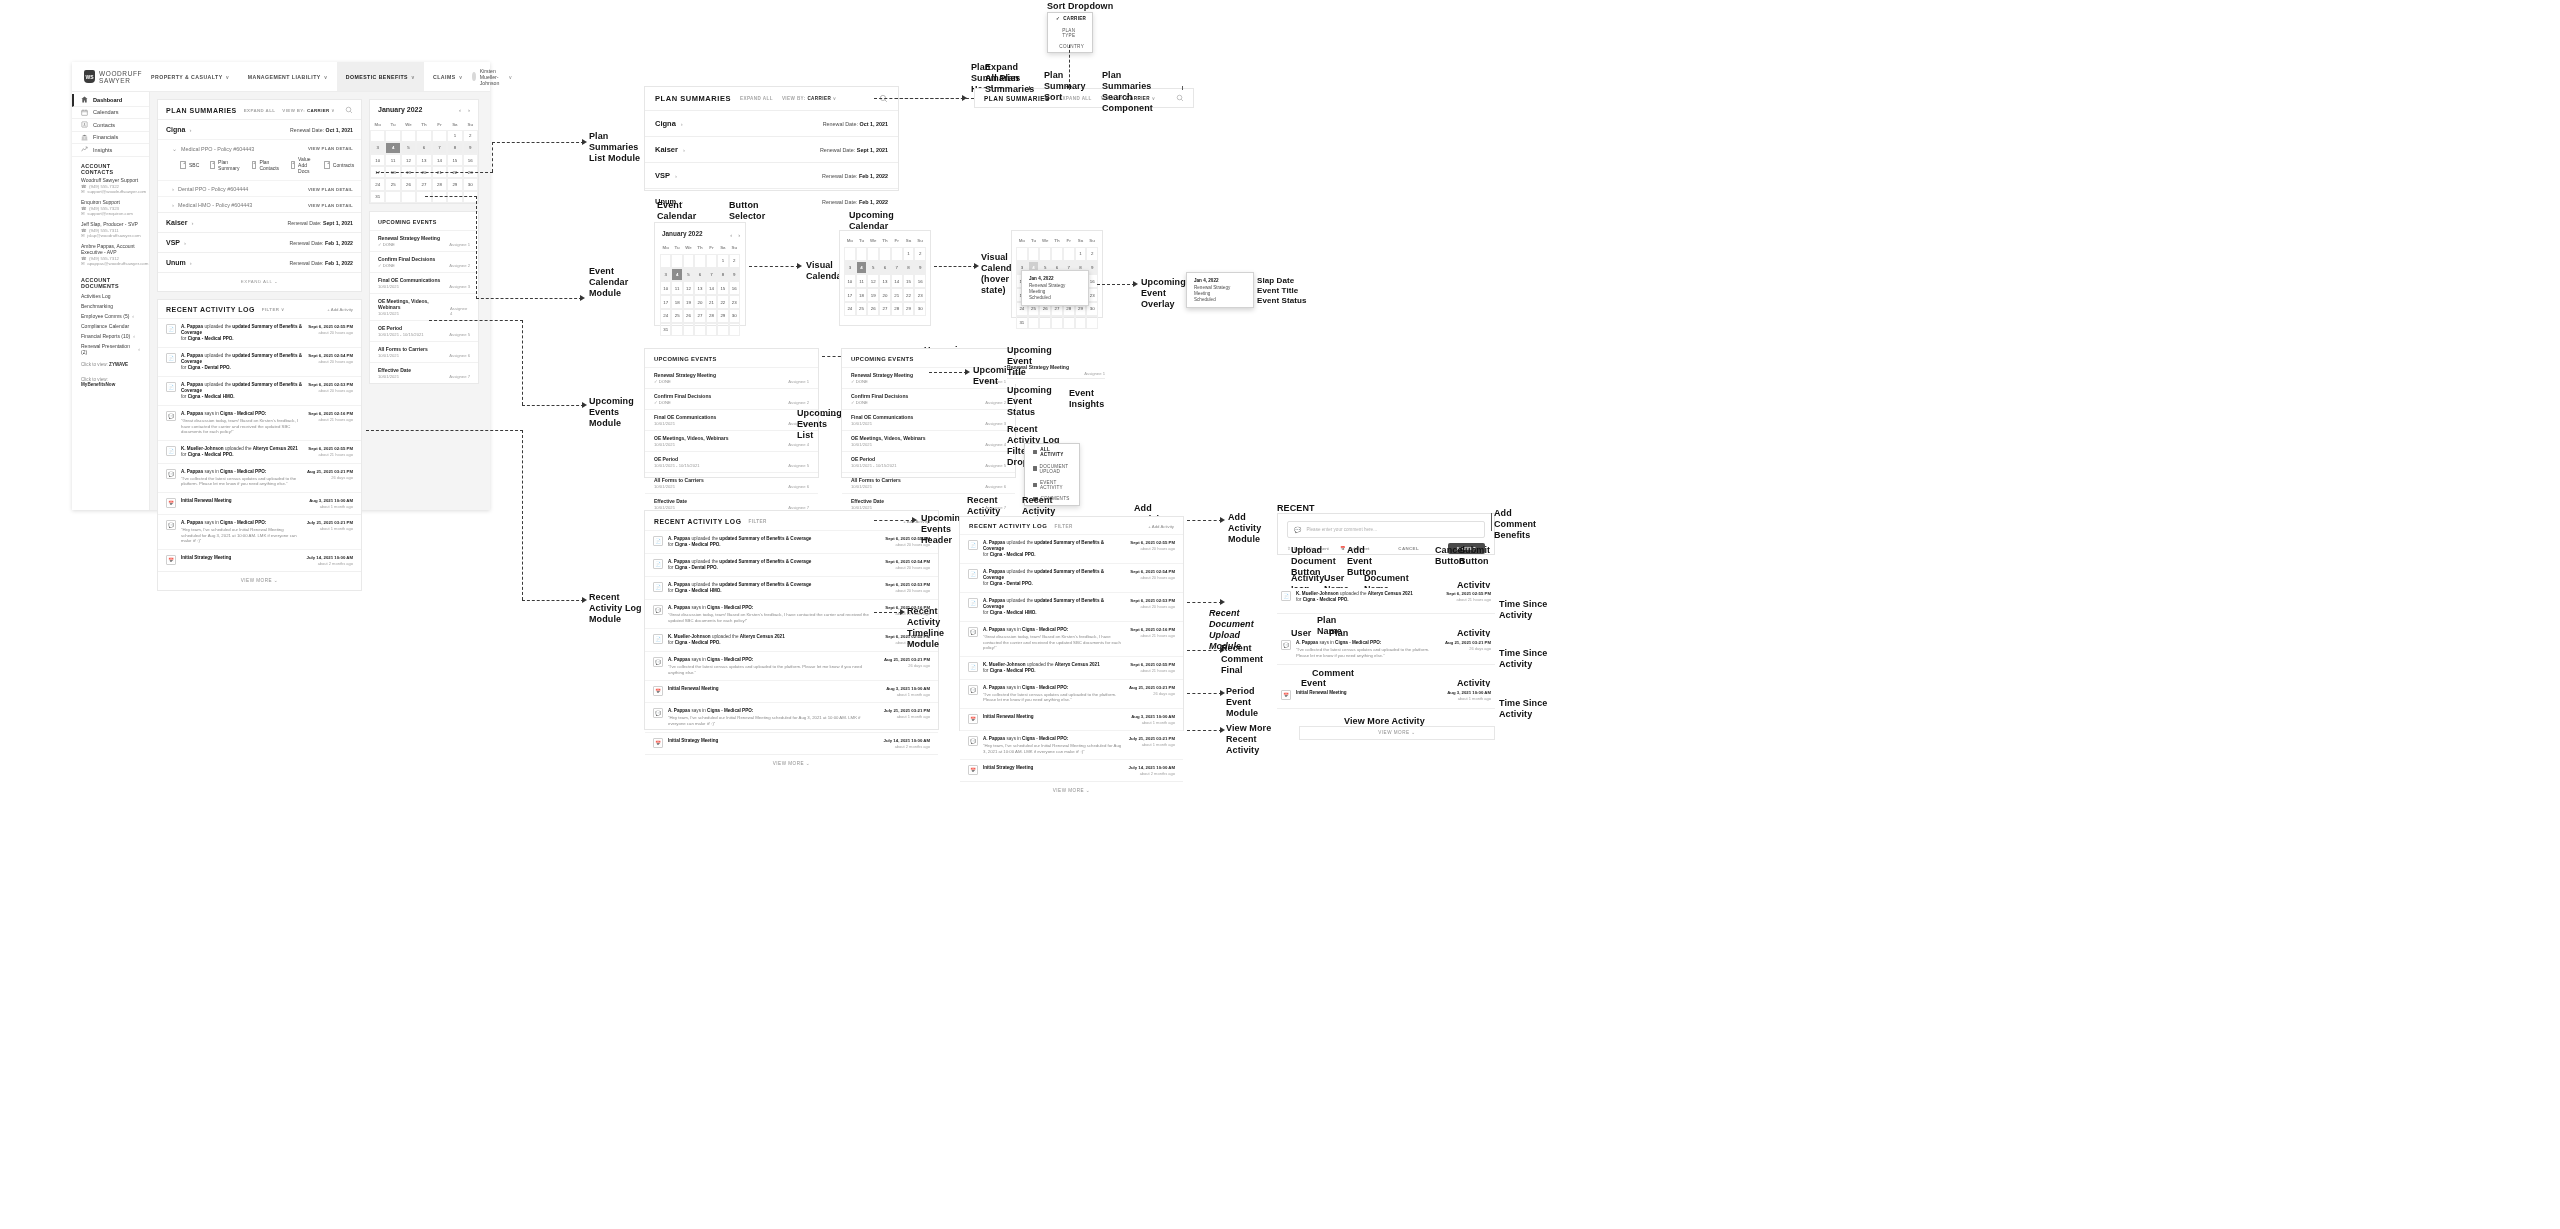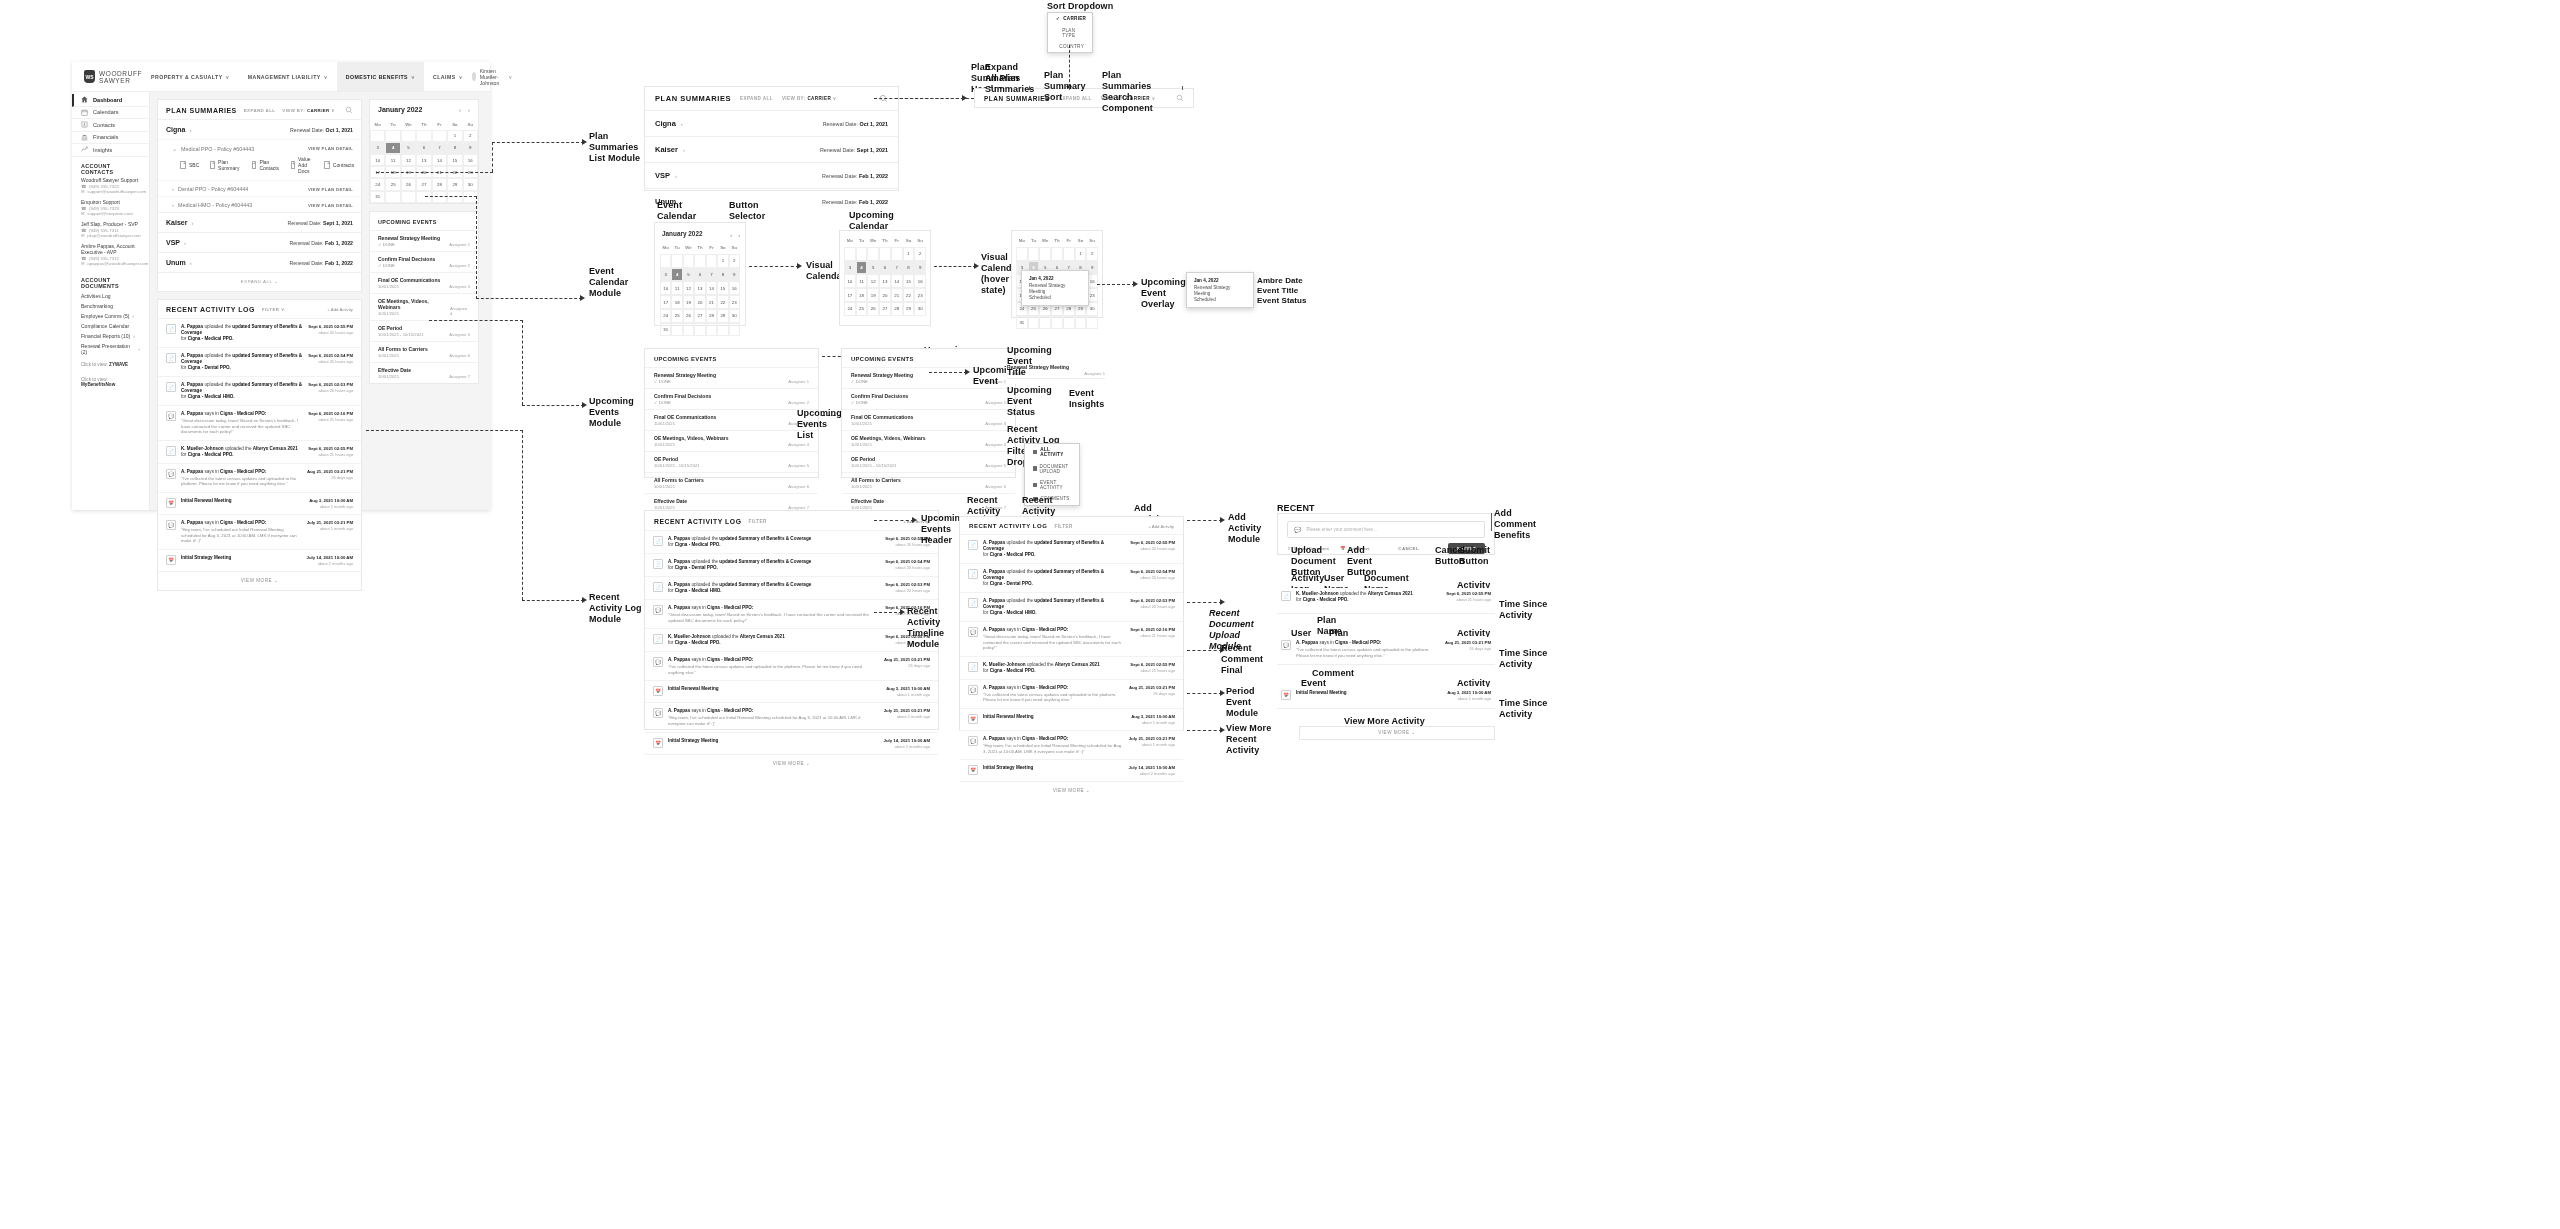--- a/index.html
+++ b/index.html
@@ -923,21 +923,21 @@
   <div class="abs dash-h" style="left:1068px;top:284px;width:38px;"></div>
   <div class="abs arrow-r" style="left:1104px;top:281px;"></div>
   <div class="abs anno" style="left:1112px;top:277px;width:48px;white-space:pre-line;">Upcoming
 Event Overlay</div>
 
   <div class="ovl" style="left:1157px;top:272px;width:68px;">
     <div class="d">Jan 4, 2022</div>
     <div class="e">Renewal Strategy Meeting</div>
     <div class="s">Scheduled</div>
   </div>
-  <div class="abs anno sm" style="left:1228px;top:276px;">Ambre Date</div>
+  <div class="abs anno sm" style="left:1228px;top:276px;">Slap Date</div>
   <div class="abs anno sm" style="left:1228px;top:286px;">Event Title</div>
   <div class="abs anno sm" style="left:1228px;top:296px;">Event Status</div>
 
   <div class="sp" style="left:615px;top:348px;width:175px;height:130px;">
     <div class="ue-head" style="font-size:5.8px;padding:7px 9px 5px;">UPCOMING EVENTS</div>
     <div class="ue-row" style="padding:4px 9px;">
         <div>
           <div class="ue-t">Renewal Strategy Meeting</div>
           <div class="ue-s done">✓ DONE</div>
         </div>

